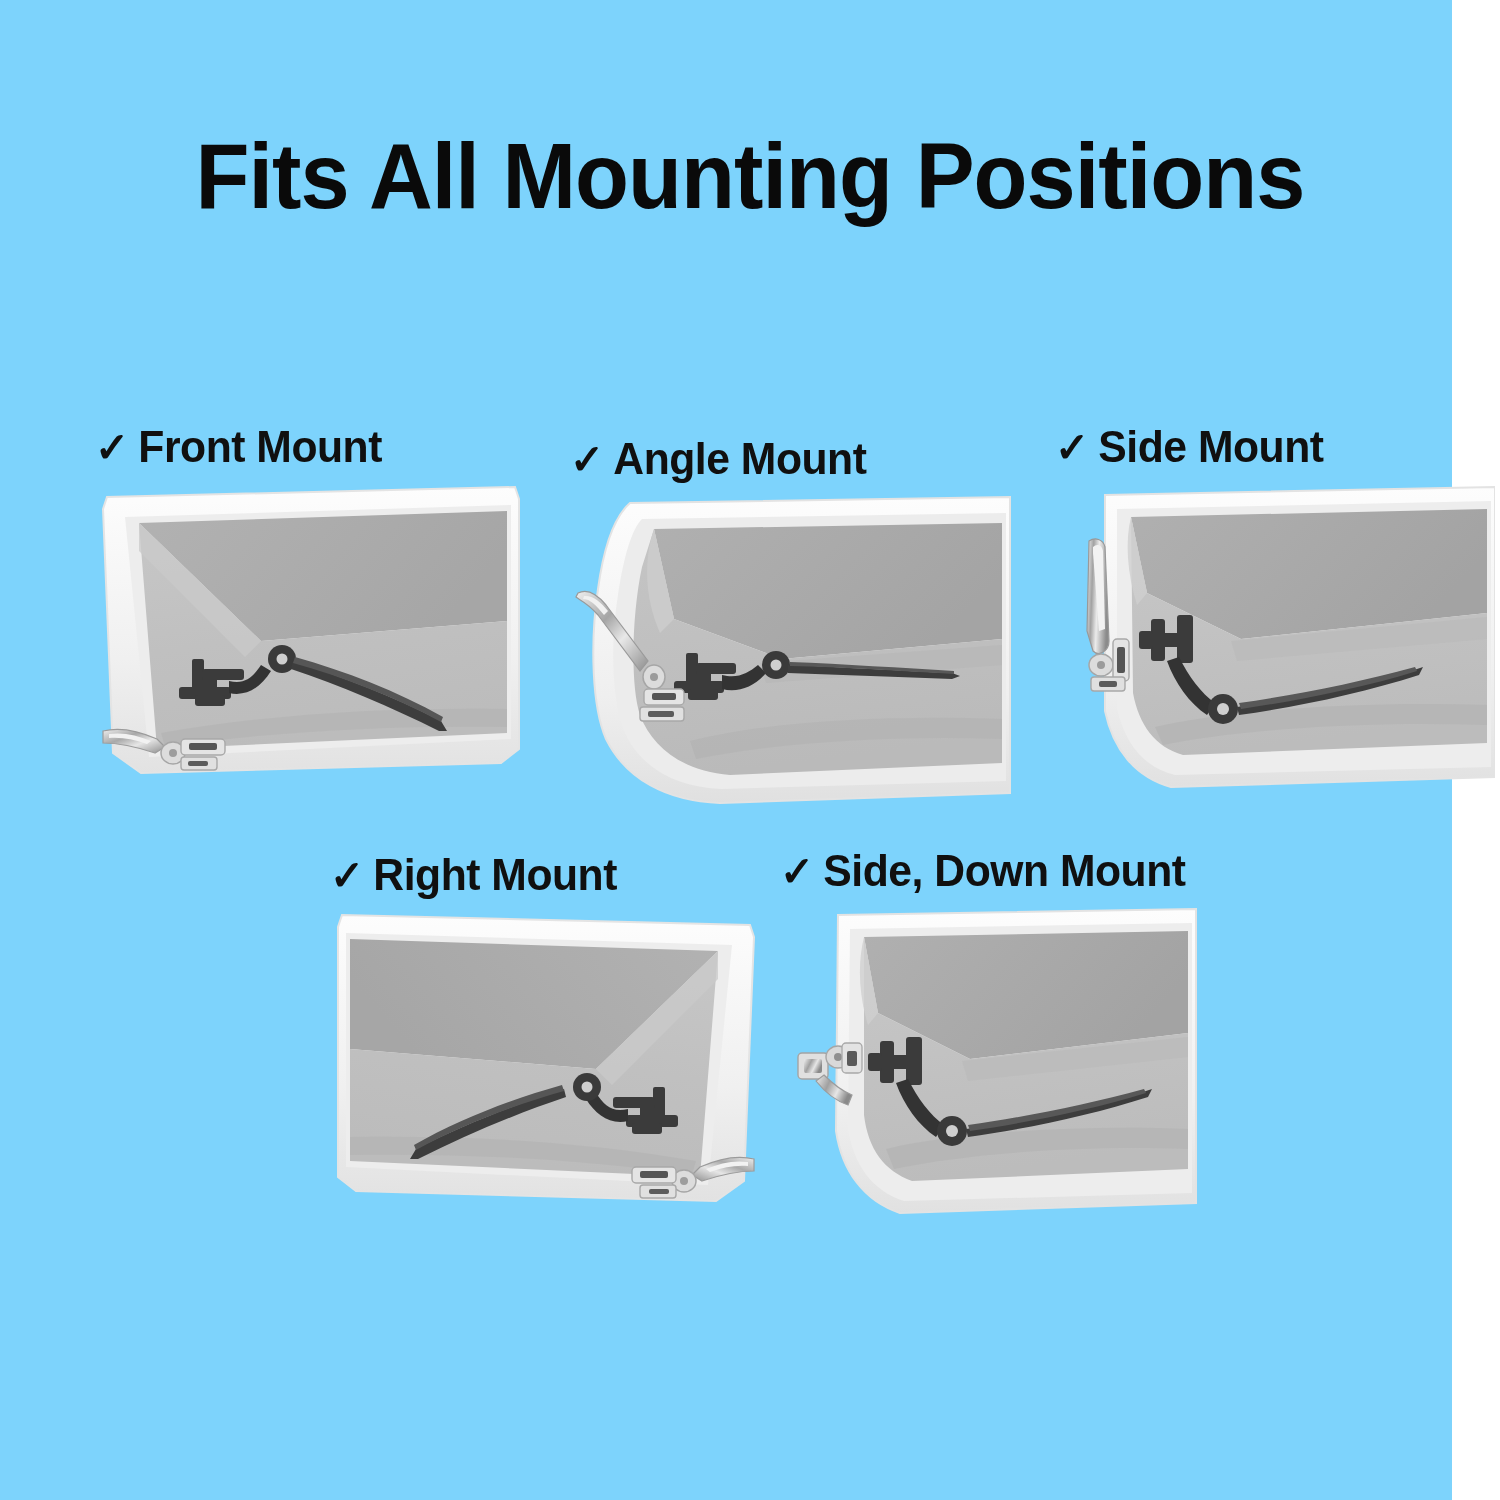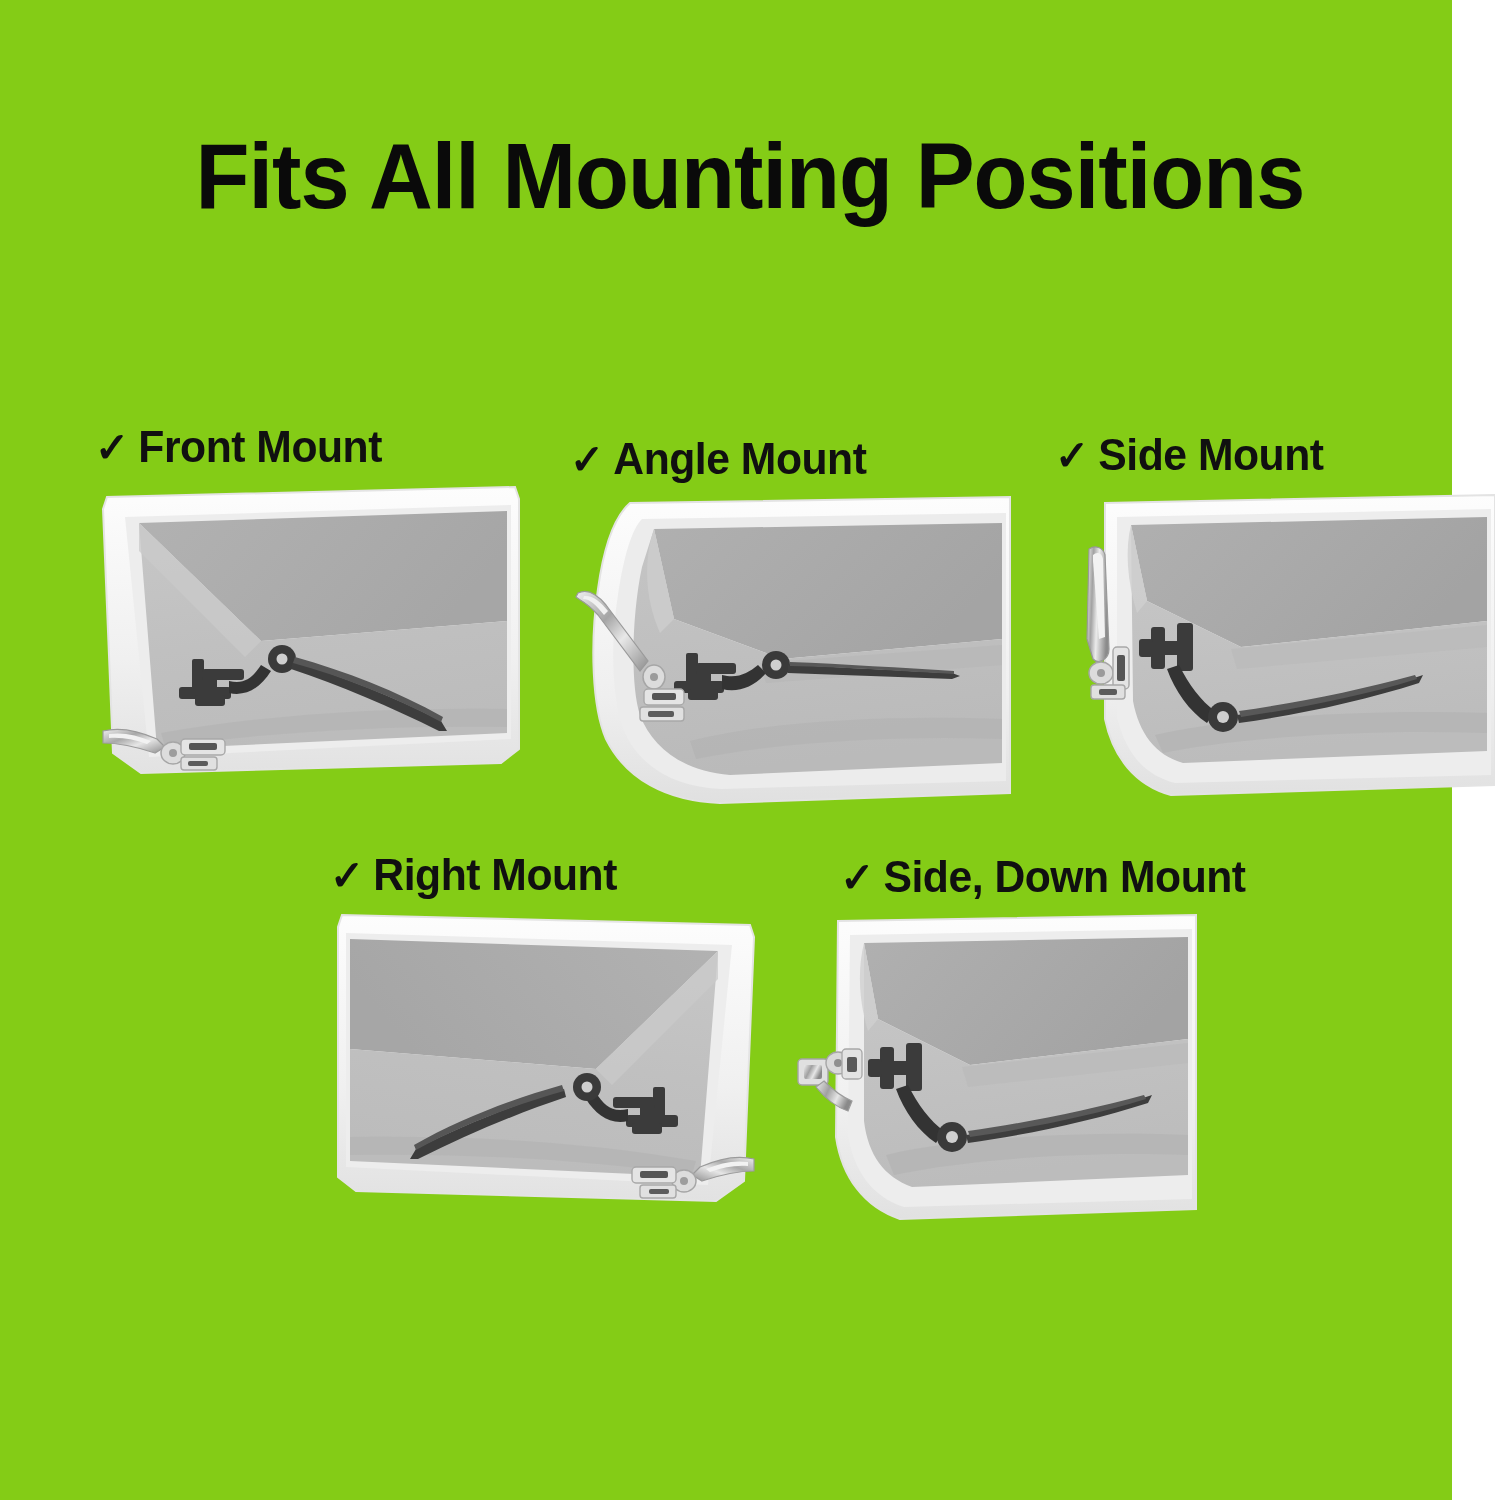--- a/index.html
+++ b/index.html
@@ -3,21 +3,21 @@
 <meta charset="utf-8">
 <style>
   * { margin:0; padding:0; box-sizing:border-box; }
   html,body { width:1500px; height:1500px; background:#ffffff; }
   body {
     font-family:"Liberation Sans", sans-serif;
     -webkit-font-smoothing:antialiased;
     overflow:hidden;
   }
 
-  .page { position:relative; width:1452px; height:1500px; background:#84cc16; }
+  .page { position:relative; width:1452px; height:1500px; background:#7dd3fc; }
 
   
   .title {
     position:absolute;
     top:130px; left:0; width:1500px;
     text-align:center;
     font-size:92px;
     font-weight:bold;
     letter-spacing:-1px;
     color:#0a0a0a;
@@ -202,21 +202,21 @@
             <circle cx="84" cy="184" r="4" fill="#9b9b9b"></circle>
             <rect x="74" y="196" width="40" height="16" rx="4" fill="#e4e4e4" stroke="#a8a8a8" stroke-width="1.4"></rect>
             <rect x="82" y="200" width="24" height="7" rx="2" fill="#555"></rect>
             <rect x="70" y="214" width="44" height="14" rx="3" fill="#e0e0e0" stroke="#a8a8a8" stroke-width="1.4"></rect>
             <rect x="78" y="218" width="26" height="6" rx="2" fill="#5c5c5c"></rect>
           </g>
         </svg>
       </div>
     </div>
 
-    <div class="panel" style="left:1055px; top:8px; width:430px; height:380px;">
+    <div class="panel" style="left:1055px; top:0; width:430px; height:380px;">
 
       <div class="panel-label">
         <span class="chk">✓</span><span>Side Mount</span>
       </div>
 
       <div class="art">
         <svg width="440" height="330" viewBox="0 0 440 330" xmlns="http://www.w3.org/2000/svg">
           <defs>
             <linearGradient id="smGlassA" x1="0" y1="0" x2="0.2" y2="1">
               <stop offset="0%" stop-color="#c8c8c8"></stop>
@@ -344,21 +344,21 @@
             <circle cx="342" cy="272" r="4" fill="#9d9d9d"></circle>
             <rect x="290" y="258" width="44" height="16" rx="4" fill="#e4e4e4" stroke="#a8a8a8" stroke-width="1.4"></rect>
             <rect x="298" y="262" width="28" height="7" rx="2" fill="#555"></rect>
             <rect x="298" y="276" width="36" height="13" rx="3" fill="#e0e0e0" stroke="#a8a8a8" stroke-width="1.4"></rect>
             <rect x="307" y="280" width="20" height="5" rx="2" fill="#5c5c5c"></rect>
           </g>
         </svg>
       </div>
     </div>
 
-    <div class="panel" style="left:780px; top:10px; width:480px; height:400px;text-align:right;">
+    <div class="panel" style="left:780px; top:4px; width:480px; height:400px;">
 
       <div class="panel-label">
         <span class="chk">✓</span><span>Side, Down Mount</span>
       </div>
 
       <div class="art">
         <svg width="440" height="330" viewBox="0 0 440 330" xmlns="http://www.w3.org/2000/svg">
           <defs>
             <linearGradient id="sdGlassA" x1="0" y1="0" x2="0.2" y2="1">
               <stop offset="0%" stop-color="#c8c8c8"></stop>

